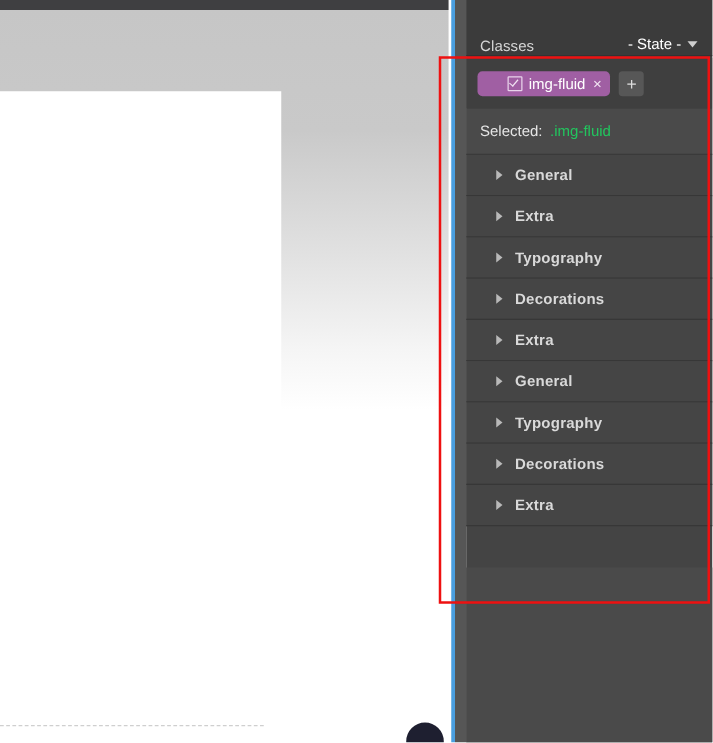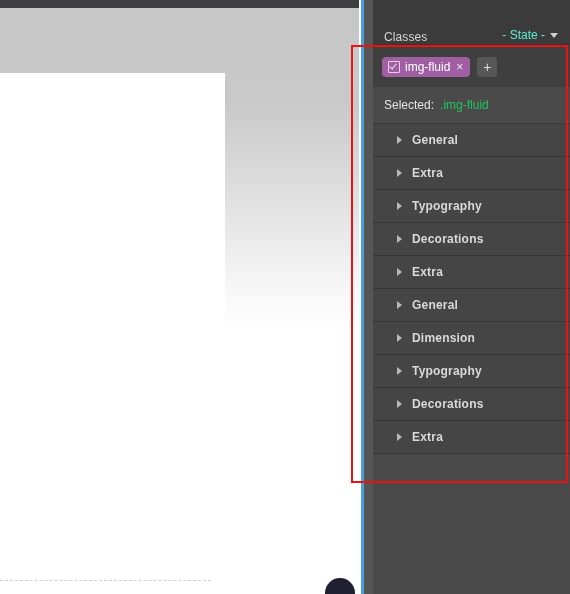--- a/index.html
+++ b/index.html
@@ -126,21 +126,21 @@
     font-size: 12px;
     color: #d5d5d5;
     letter-spacing: .1px;
   }
 
   .state-select {
     display: flex;
     align-items: center;
     gap: 5px;
     font-size: 12px;
-    color: #5eead4;
+    color: #ffffff;
     cursor: pointer;
     padding: 2px 2px 2px 4px;
   }
 
   .caret-down {
     width: 0; height: 0;
     border-left: 4px solid transparent;
     border-right: 4px solid transparent;
     border-top: 5px solid #cfcfcf;
     display: inline-block;
@@ -159,21 +159,21 @@
     box-sizing: border-box;
     gap: 7px;
   }
 
   .chip {
     display: inline-flex;
     align-items: center;
     gap: 5px;
     background: #a05fa3;
     border-radius: 4px;
-    padding: 4px 7px 4px 6px;
+    padding: 4px 7px 4px 24px;
     font-size: 12px;
     color: #ffffff;
     line-height: 1;
     cursor: pointer;
   }
 
   .chip-checkbox {
     width: 10px;
     height: 10px;
     border: 1px solid #e8d4ea;
@@ -352,24 +352,20 @@
         <div class="section-row">
           <span class="caret-right"></span>
           <span class="section-title">Extra</span>
         </div>
         <div class="section-row">
           <span class="caret-right"></span>
           <span class="section-title">General</span>
         </div>
         <div class="section-row">
           <span class="caret-right"></span>
-          <span class="section-title">Dimension</span>
-        </div>
-        <div class="section-row">
-          <span class="caret-right"></span>
           <span class="section-title">Typography</span>
         </div>
         <div class="section-row">
           <span class="caret-right"></span>
           <span class="section-title">Decorations</span>
         </div>
         <div class="section-row">
           <span class="caret-right"></span>
           <span class="section-title">Extra</span>
         </div>

